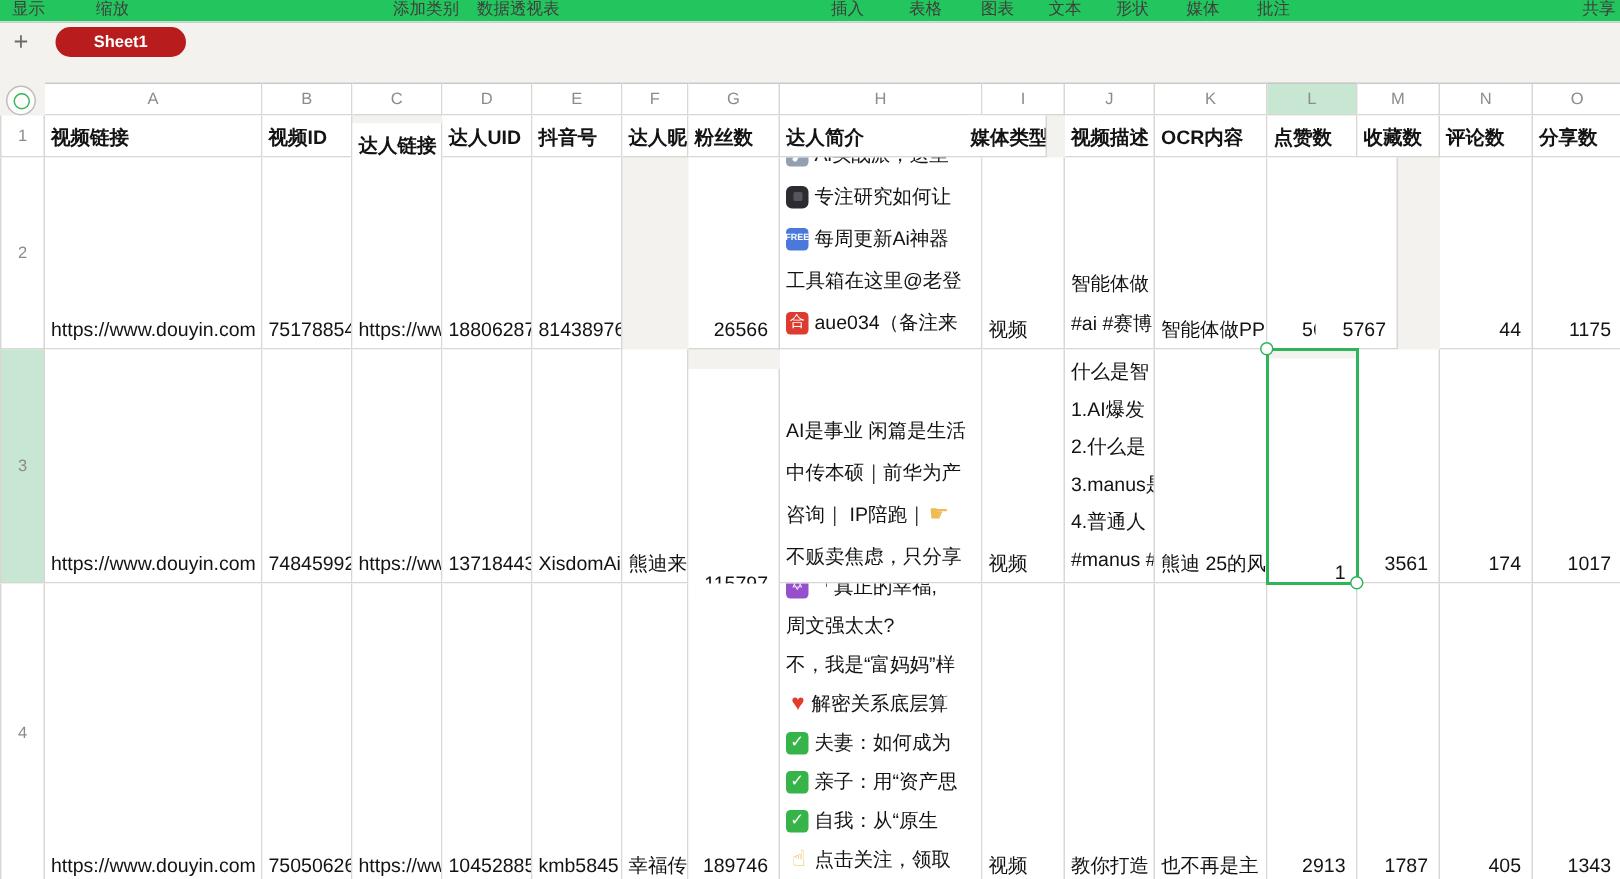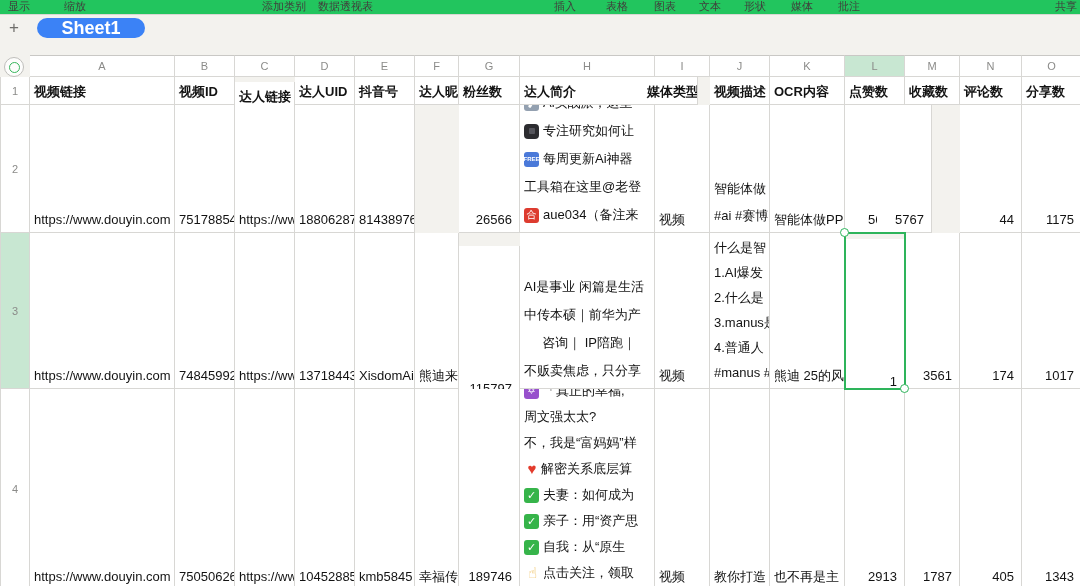--- a/index.html
+++ b/index.html
@@ -10,22 +10,22 @@
     -webkit-font-smoothing:antialiased;
   }
   
   .toolbar{position:absolute;left:0;top:0;width:1080px;height:14px;border-bottom:1px solid #d9d7d3;background:#22c55e;z-index:5}
   .toolbar span{position:absolute;top:0;font-size:11px;line-height:13px;color:#403f3c;cursor:default;white-space:nowrap}
   .t0{left:8px}.t1{left:64px}.t2{left:262px}.t3{left:318px}.t4{left:554px}.t5{left:606px}
   .t6{left:654px}.t7{left:699px}.t8{left:744px}.t9{left:791px}.t10{left:838px}.t11{right:3px}
   
   .tabbar{position:absolute;left:0;top:15px;width:1080px;height:33px;background:#f3f2ee;z-index:4}
   .addsheet{position:absolute;left:9px;top:4px;font-size:17px;color:#6f6e6b;line-height:18px}
-  .sheettab{position:absolute;left:37px;top:3px;width:108px;height:20px;border-radius:10px;
-    background:#3b82f6;color:#fff;font-weight:bold;font-size:18px;
+  .sheettab{position:absolute;left:37px;top:3px;width:87px;height:20px;border-radius:10px;
+    background:#b91c1c;color:#fff;font-weight:bold;font-size:11px;
     display:flex;align-items:center;justify-content:center}
   
   #sheet{position:absolute;left:0;top:0;width:1080px;height:586px}
   .cell,.colhdr,.rowhdr{position:absolute;box-sizing:border-box;background:#fff;
     border-right:1px solid #d8d7d4;border-bottom:1px solid #d8d7d4;overflow:hidden}
   .colhdr{border-top:1px solid #c9c8c5;display:flex;align-items:center;justify-content:center;
     font-size:11px;color:#8b8b89}
   .rowhdr{border-left:1px solid #d8d7d4;display:flex;align-items:center;justify-content:center;
     font-size:11px;color:#8b8b89}
   .hl{background:#c8e7d2}
@@ -298,21 +298,21 @@
         <span>115797</span>
       </div>
     </div>
     <div class="cell" style="left: 520px; top: 233px; width: 135px; height: 156px;">
       <div class="line" style="height: 28px; line-height: 28px;">
         <span>AI是事业 闲篇是生活</span>
       </div>
       <div class="line" style="height: 28px; line-height: 28px;">
         <span>中传本硕｜前华为产</span>
       </div>
-      <div class="line" style="height: 28px; line-height: 28px; flex-direction: column;">
+      <div class="line" style="height: 28px; line-height: 28px;">
         <span>咨询｜ IP陪跑｜</span>
         <span class="emj e-hand">☛</span>
       </div>
       <div class="line" style="height: 28px; line-height: 28px;">
         <span>不贩卖焦虑，只分享</span>
       </div>
     </div>
     <div class="cell" style="left: 655px; top: 233px; width: 55px; height: 156px;">
       <div class="line">
         <span>视频</span>

